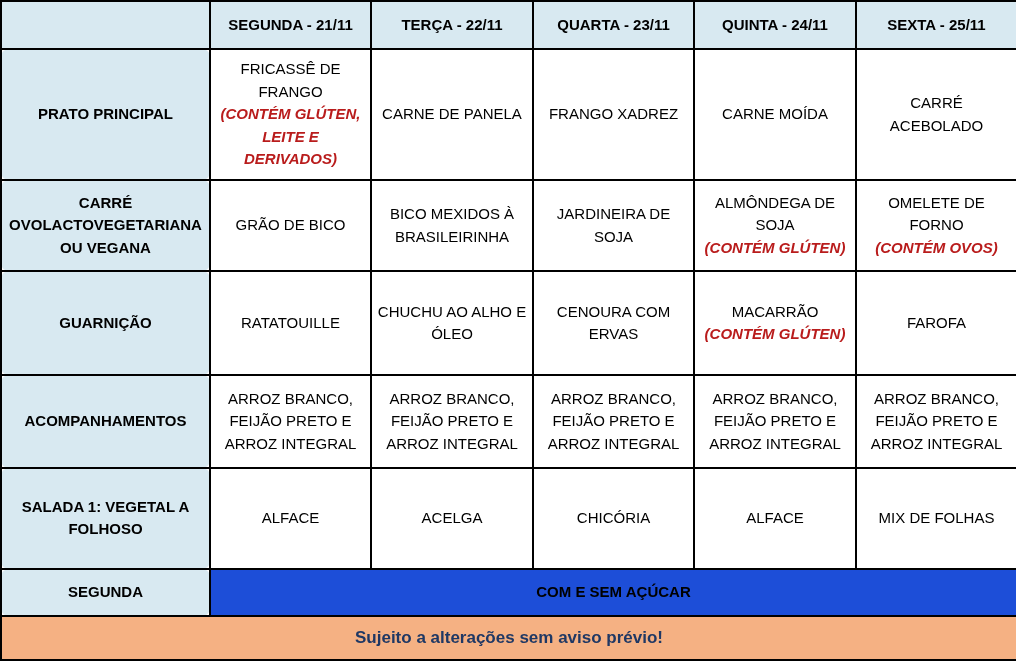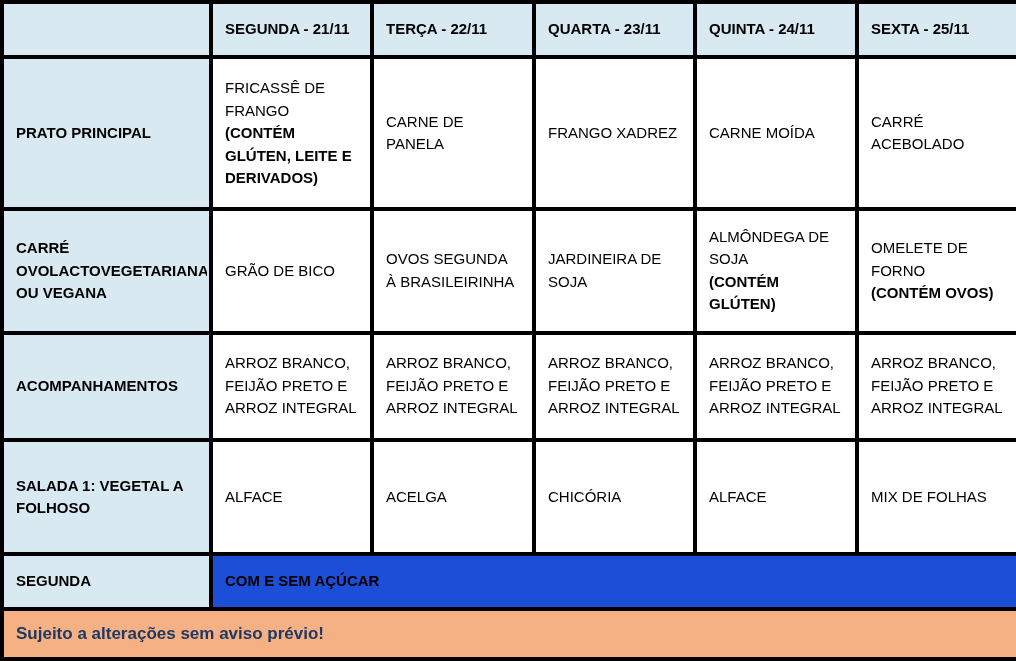--- a/index.html
+++ b/index.html
@@ -9,24 +9,24 @@
     font-family: "Liberation Sans", "DejaVu Sans", sans-serif;
   }
   table.menu {
     border-collapse: collapse;
     table-layout: fixed;
     width: 1016px;
     height: 661px;
     border: 2px solid #000000;
   }
   td {
-    border: 4px solid #000000;
-    text-align: left;
+    border: 2px solid #000000;
+    text-align: center;
     vertical-align: middle;
-    padding: 2px 12px;
+    padding: 2px 5px;
     font-size: 15px;
     line-height: 1.5;
     color: #000000;
     overflow: hidden;
   }
   td.hdr {
     background: #d8e9f1;
     font-weight: bold;
     font-size: 15px;
   }
@@ -34,22 +34,23 @@
     background: #d8e9f1;
     font-weight: bold;
     border-radius: 8px;
   }
   td.data {
     background: #ffffff;
     font-weight: normal;
   }
   .note {
     display: block;
-    color: #000000;
+    color: #b91c1c;
     font-weight: bold;
+    font-style: italic;
   }
   td.refresco-value {
     background: #1d4ed8;
     font-weight: bold;
   }
   td.footer-cell {
     background: #f5b183;
     color: #1f3864;
     font-weight: bold;
     font-size: 17px;
@@ -86,32 +87,43 @@
     </td>
     <td class="data">CARNE DE PANELA</td>
     <td class="data">FRANGO XADREZ</td>
     <td class="data">CARNE MOÍDA</td>
     <td class="data">CARRÉ ACEBOLADO</td>
   </tr>
 
   <tr style="height:83px">
     <td class="label">CARRÉ OVOLACTOVEGETARIANA OU VEGANA</td>
     <td class="data">GRÃO DE BICO</td>
-    <td class="data">OVOS SEGUNDA À BRASILEIRINHA</td>
+    <td class="data">BICO MEXIDOS À BRASILEIRINHA</td>
     <td class="data">JARDINEIRA DE SOJA</td>
     <td class="data">
       <span>ALMÔNDEGA DE SOJA</span>
       <span class="note">(CONTÉM GLÚTEN)</span>
     </td>
     <td class="data">
       <span>OMELETE DE FORNO</span>
       <span class="note">(CONTÉM OVOS)</span>
     </td>
   </tr>
 
+  <tr style="height:94px">
+    <td class="label">GUARNIÇÃO</td>
+    <td class="data">RATATOUILLE</td>
+    <td class="data">CHUCHU AO ALHO E ÓLEO</td>
+    <td class="data">CENOURA COM ERVAS</td>
+    <td class="data">
+      <span>MACARRÃO</span>
+      <span class="note">(CONTÉM GLÚTEN)</span>
+    </td>
+    <td class="data">FAROFA</td>
+  </tr>
 
   <tr style="height:85px">
     <td class="label">ACOMPANHAMENTOS</td>
     <td class="data">ARROZ BRANCO, FEIJÃO PRETO E ARROZ INTEGRAL</td>
     <td class="data">ARROZ BRANCO, FEIJÃO PRETO E ARROZ INTEGRAL</td>
     <td class="data">ARROZ BRANCO, FEIJÃO PRETO E ARROZ INTEGRAL</td>
     <td class="data">ARROZ BRANCO, FEIJÃO PRETO E ARROZ INTEGRAL</td>
     <td class="data">ARROZ BRANCO, FEIJÃO PRETO E ARROZ INTEGRAL</td>
   </tr>
 

